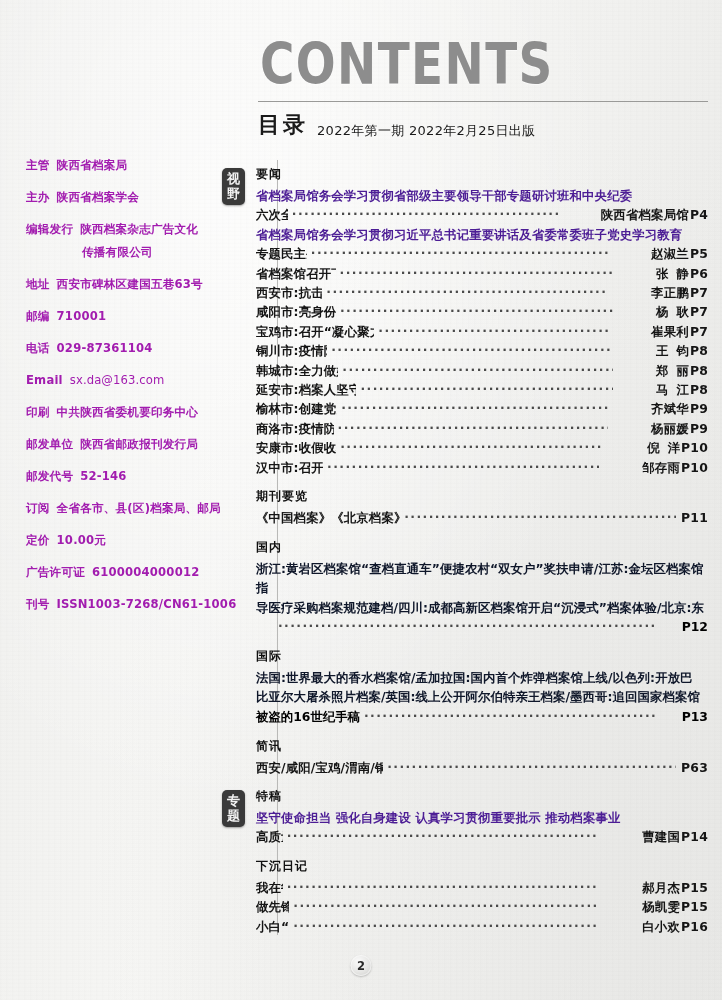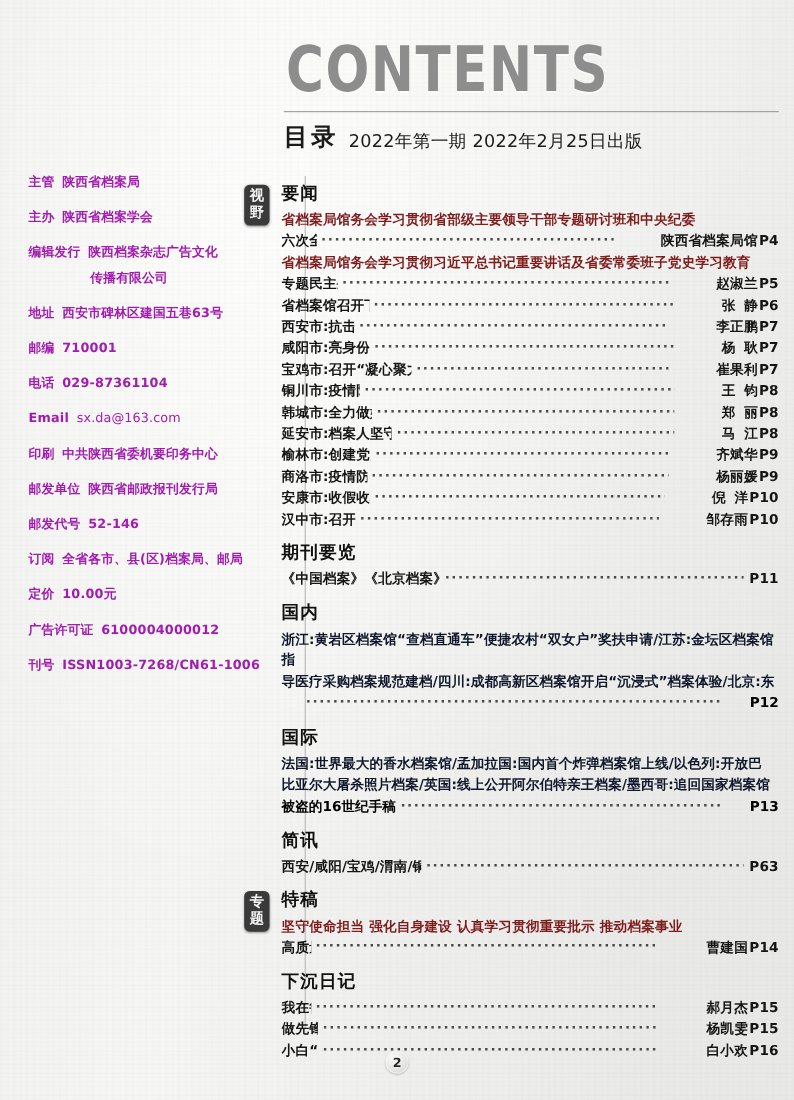--- a/index.html
+++ b/index.html
@@ -101,21 +101,21 @@
     margin-left: 2px;
     margin-bottom: 26px;
     color: #1a1a1a;
   }
   .issue-line .mu {
     font-size: 22px;
     font-weight: 800;
     letter-spacing: 3px;
   }
   .issue-line .dt {
-    font-size: 16px;
+    font-size: 13px;
     font-weight: 500;
     margin-left: 9px;
     letter-spacing: 0.3px;
   }
 
   
   .sec-block { position: relative; }
   .side-tab {
     position: absolute;
     left: -34px;
@@ -127,21 +127,21 @@
     font-size: 13px;
     font-weight: 800;
     text-align: center;
     line-height: 1.16;
     letter-spacing: 0;
     box-shadow: 0 1px 2px rgba(0,0,0,0.35);
   }
   .side-tab .ch { display: block; }
 
   .sec-head {
-    font-size: 16px;
+    font-size: 12px;
     font-weight: 800;
     color: #111;
     letter-spacing: 1px;
     margin-bottom: 3px;
   }
 
   
   .entry {
     display: flex;
     align-items: baseline;
@@ -175,21 +175,21 @@
   .entry .meta .au.sp {
     letter-spacing: 8px;
     margin-right: -8px;
   }
   .entry .meta .pg { margin-left: 1px; }
 
   
   .cont-line {
     font-size: 12.4px;
     font-weight: 600;
-    color: #7f1d1d;
+    color: #4c1d95;
     line-height: 19.4px;
     letter-spacing: 0.15px;
     white-space: nowrap;
   }
 
   
   .para {
     font-size: 12.4px;
     font-weight: 700;
     color: #0f172a;

